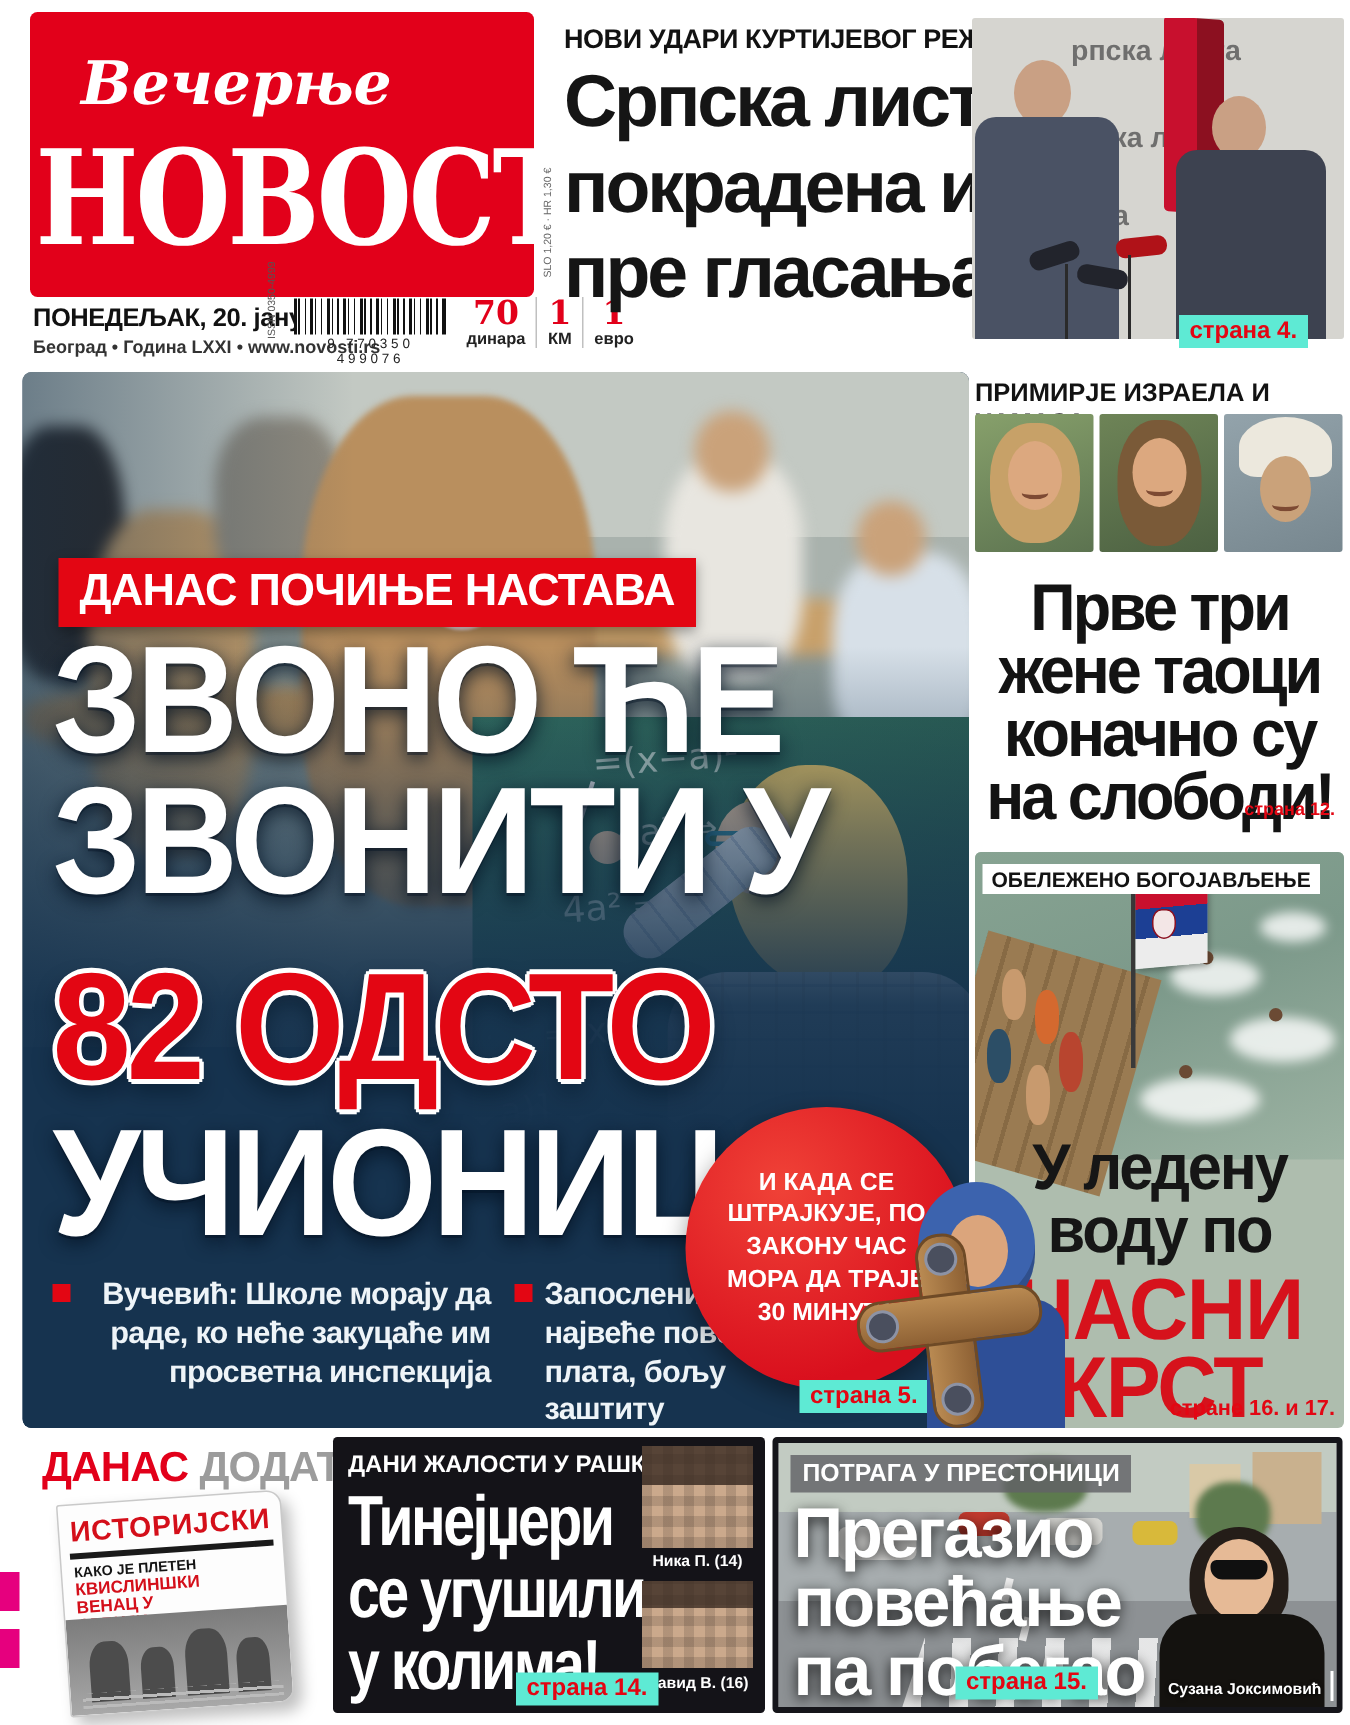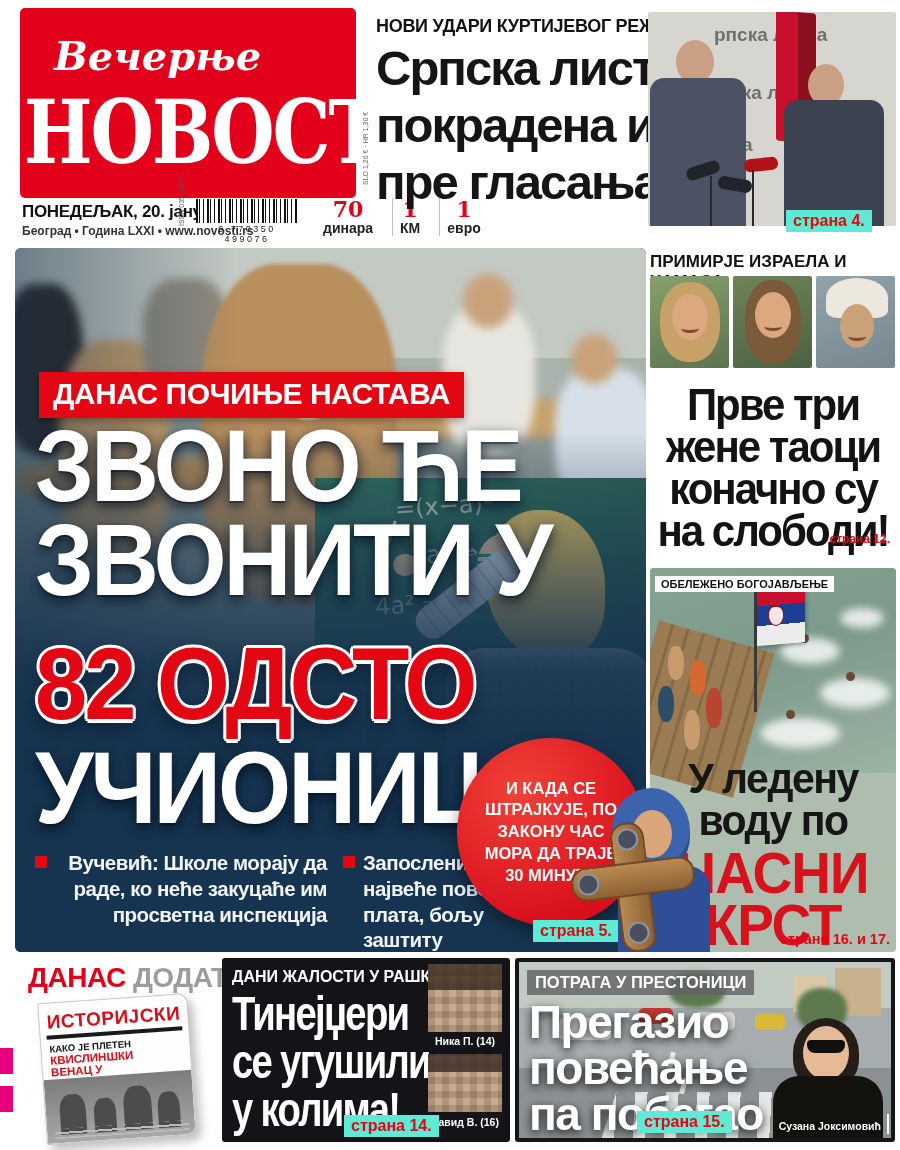--- a/index.html
+++ b/index.html
@@ -11,24 +11,24 @@
   .logo-box { left:20px; top:8px; width:336px; height:190px; background:#e2001a; border-radius:5px; color:#fff; overflow:hidden; }
   .logo-script { position:absolute; left:34px; top:24px; font-family:"DejaVu Serif",serif; font-style:italic; font-weight:bold; font-size:40px; }
   .logo-main { position:absolute; left:10px; top:72px; width:316px; text-align:center; font-family:"DejaVu Serif",serif; font-weight:bold; font-size:70px; letter-spacing:-2px; transform:scale(1.04,1.25); transform-origin:center top; }
   .dateline { left:22px; top:202px; font-size:17px; font-weight:bold; color:#111; letter-spacing:-0.3px; }
   .subline  { left:22px; top:224px; font-size:12px; font-weight:bold; color:#333; }
   .issn-vert { left:178px; top:226px; font-size:7px; color:#555; transform:rotate(-90deg); transform-origin:left top; white-space:nowrap; }
   .barcode { left:196px; top:199px; width:102px; height:24px;
     background:repeating-linear-gradient(90deg,#111 0 2px,#fff 2px 3px,#111 3px 4px,#fff 4px 7px,#111 7px 8px,#fff 8px 11px); }
   .barcode-digits { left:196px; top:224px; width:102px; font-size:9px; letter-spacing:2.5px; color:#222; text-align:center; }
   .prices { left:304px; top:198px; display:flex; align-items:flex-start; }
-  .price { padding:0 7px; text-align:center; border-left:1px solid #c0c0c0;margin-left:12px; }
+  .price { padding:0 7px; text-align:center; border-left:1px solid #c0c0c0; }
   .price:first-child { border-left:none; }
   .price .v { font-family:"DejaVu Serif",serif; font-weight:bold; font-size:22px; color:#e2001a; line-height:1; }
-  .price .u { font-size:14px; font-weight:bold; color:#222; }
+  .price .u { font-size:11px; font-weight:bold; color:#222; }
   .edge-print { left:362px; top:185px; font-size:7px; color:#666; transform:rotate(-90deg); transform-origin:left top; white-space:nowrap; }
 
   
   .ts-kicker { left:376px; top:16px; font-size:18px; font-weight:900; color:#121212; letter-spacing:-0.3px; }
   .ts-line { left:376px; font-size:49px; font-weight:900; color:#151515; letter-spacing:-2px; line-height:1; }
   .press-photo { left:648px; top:12px; width:248px; height:214px; background:#d6d5d0; overflow:hidden; border-radius:2px; }
   .backdrop-txt { position:absolute; font-weight:900; color:#5e5e5e; font-size:19px; line-height:0.9; opacity:.85; }
   .flag-rs { position:absolute; left:128px; top:0; width:40px; height:130px; background:linear-gradient(90deg,#c8102e 0 55%,#8c1020 55% 100%); transform:skewY(4deg); border-radius:3px; }
   .man { position:absolute; border-radius:14px 14px 0 0; }
   .head { position:absolute; border-radius:50%; background:#c9a084; }
@@ -87,21 +87,21 @@
   
   .ep-panel { left:650px; top:568px; width:246px; height:384px; background:#aebdae; border-radius:4px; overflow:hidden; }
   .ep-water { position:absolute; inset:0 0 auto 0; height:205px; background:linear-gradient(160deg,#87a392 0%,#7c998a 45%,#9db3a3 100%); }
   .splash { position:absolute; background:rgba(255,255,255,.8); border-radius:50%; filter:blur(4px); }
   .swim-head { position:absolute; width:9px; height:9px; background:#6b4a34; border-radius:50%; }
   .dock { position:absolute; left:-14px; top:66px; width:120px; height:150px; transform:rotate(16deg); background:repeating-linear-gradient(90deg,#9a7b52 0 13px,#876a44 13px 16px); }
   .docker { position:absolute; border-radius:45%; }
   .ep-flagpole { position:absolute; left:104px; top:14px; width:3px; height:130px; background:#3a3a3a; }
   .ep-flag { position:absolute; left:107px; top:16px; width:48px; height:60px; background:linear-gradient(180deg,#c8102e 0 34%,#1c3f94 34% 67%,#ececec 67% 100%); transform:skewY(-5deg); box-shadow:1px 2px 4px rgba(0,0,0,.3); }
   .ep-emblem { position:absolute; left:118px; top:38px; width:16px; height:20px; background:#f3e6e6; border-radius:40% 40% 50% 50%; border:1px solid #8c1020; }
-  .ep-badge { position:absolute; left:5px; top:8px; background:#fff; color:#131313; font-weight:900; font-size:11px; padding:2px 6px; }
+  .ep-badge { position:absolute; left:5px; top:8px; background:#fff; color:#131313; font-weight:900; font-size:14px; padding:2px 6px; }
   .ep-black { position:absolute; width:100%; text-align:center; font-weight:900; font-size:41px; letter-spacing:-1.5px; line-height:1; color:#161616; transform:scaleY(1.05); }
   .ep-red { position:absolute; width:100%; text-align:center; font-weight:900; font-size:55px; letter-spacing:-1px; line-height:1; color:#d6121c; transform:scaleY(1.05); }
   .ep-ref { position:absolute; right:6px; bottom:5px; color:#e30613; font-weight:900; font-size:14.5px; }
 
   
   .sup-title { left:28px; top:962px; font-size:28px; font-weight:900; letter-spacing:-0.5px; }
   .sup-title .red { color:#e2001a; } .sup-title .gray { color:#9c9c9c; }
   .mag-tabs { left:0; width:13px; height:26px; background:#e6007e; }
   .magazine { left:42px; top:998px; width:150px; height:142px; background:#fdfdfd; border:1px solid #c9c9c9; border-radius:2px 10px 10px 2px; box-shadow:5px 6px 10px rgba(0,0,0,.25); transform:rotate(-4deg); overflow:hidden; }
   .mag-title { margin:8px 6px 2px; text-align:center; color:#d40f1a; font-weight:900; font-size:19px; letter-spacing:0.5px; }

